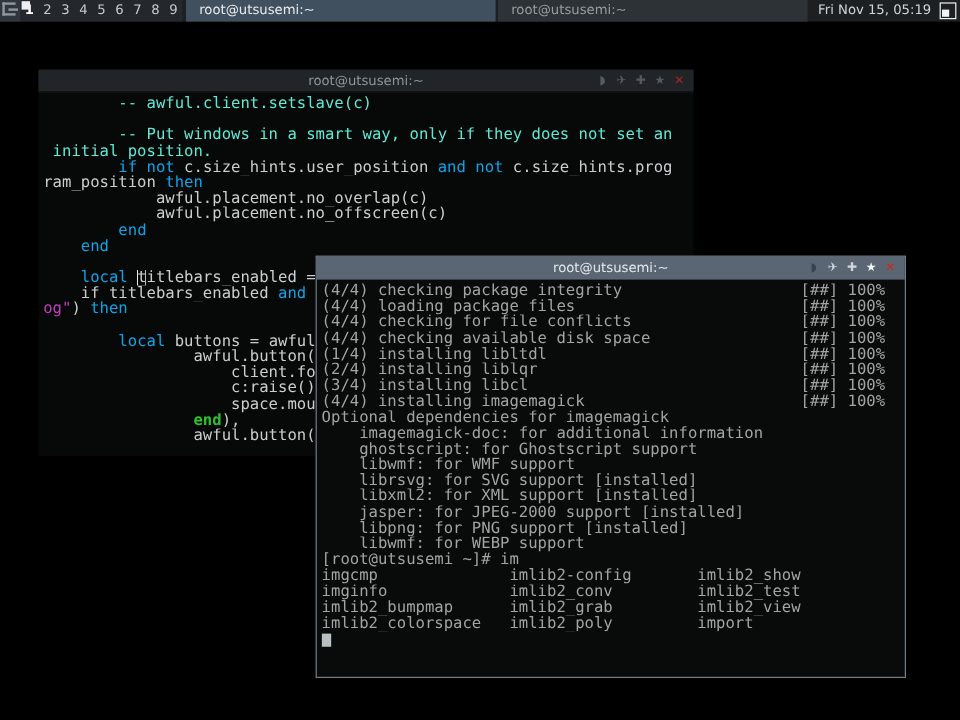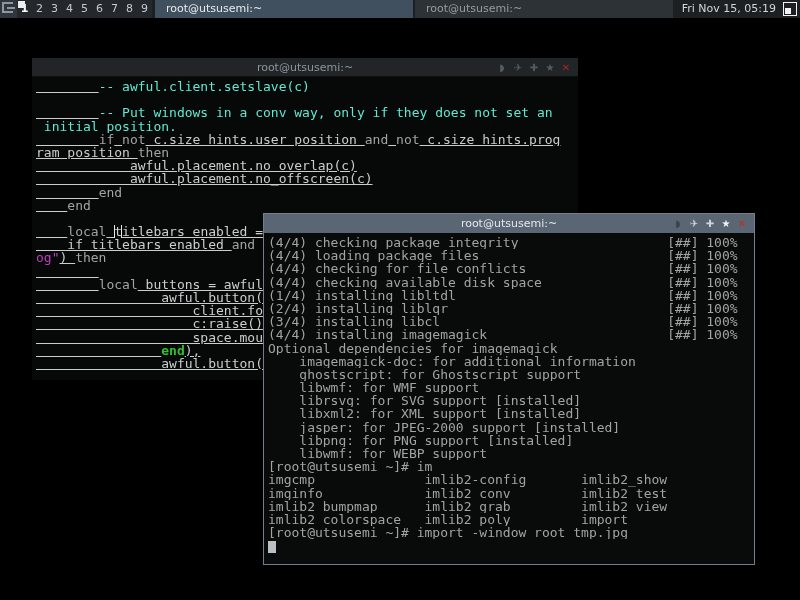--- a/index.html
+++ b/index.html
@@ -44,24 +44,24 @@
   #win2 .title { color:#e4e8eb; }
   #win2 .tbtn { color:#cfd5db; }
   #win2 .tbtn.floating { color:#39434f; }
   #win2 .tbtn.ontop { color:#f2f4f6; }
   #win2 .tbtn.close { color:#cc2v818; color:#cc2818; font-weight:bold; }
   #win2 .content { padding:3px 4px; }
 
   
   .term { font-family:"DejaVu Sans Mono", monospace; font-size:13px; }
   .term .line { height:13.2px; line-height:13.2px; white-space:pre; overflow:hidden; }
-  .seg-n  { color:#c9cecf;text-decoration:underline; }
+  .seg-n  { color:#c9cecf; }
   .seg-w2 { color:#a3a3a3; }
   .seg-c  { color:#5eead4; }
-  .seg-k  { color:#a3a3a3;text-align:center; }
+  .seg-k  { color:#0ea5e9;text-align:center; }
   .seg-m  { color:#bf3ebf; }
   .seg-g  { color:#2ec22e; font-weight:bold; }
   .seg-cu { color:#c9cecf; box-shadow:inset 0 0 0 1px #e8eaeb; }
   .seg-cb { display:inline-block; width:8px; height:12px; background:#b9bfc3; vertical-align:text-bottom; }
 </style>
 </head>
 <body>
 
 <div class="topbar">
   <div class="awesome-logo">
@@ -96,21 +96,21 @@
         <span class="tbtn floating">◗</span>
         <span class="tbtn maximize">✈</span>
         <span class="tbtn sticky">✚</span>
         <span class="tbtn ontop">★</span>
         <span class="tbtn close">✕</span>
       </div>
   </div>
   <div class="content term">
       <div class="line"><span class="seg-n">        </span><span class="seg-c">-- awful.client.setslave(c)</span></div>
       <div class="line">&nbsp;</div>
-      <div class="line"><span class="seg-n">        </span><span class="seg-c">-- Put windows in a conv way, only if they does not set an</span></div>
+      <div class="line"><span class="seg-n">        </span><span class="seg-c">-- Put windows in a smart way, only if they does not set an</span></div>
       <div class="line"><span class="seg-c"> initial position.</span></div>
       <div class="line"><span class="seg-n">        </span><span class="seg-k">if</span><span class="seg-n"> </span><span class="seg-k">not</span><span class="seg-n"> c.size_hints.user_position </span><span class="seg-k">and</span><span class="seg-n"> </span><span class="seg-k">not</span><span class="seg-n"> c.size_hints.prog</span></div>
       <div class="line"><span class="seg-n">ram_position </span><span class="seg-k">then</span></div>
       <div class="line"><span class="seg-n">            awful.placement.no_overlap(c)</span></div>
       <div class="line"><span class="seg-n">            awful.placement.no_offscreen(c)</span></div>
       <div class="line"><span class="seg-n">        </span><span class="seg-k">end</span></div>
       <div class="line"><span class="seg-n">    </span><span class="seg-k">end</span></div>
       <div class="line">&nbsp;</div>
       <div class="line"><span class="seg-n">    </span><span class="seg-k">local</span><span class="seg-n"> </span><span class="seg-cu">t</span><span class="seg-n">itlebars_enabled =</span></div>
       <div class="line"><span class="seg-n">    if titlebars_enabled </span><span class="seg-k">and</span></div>
@@ -153,16 +153,15 @@
       <div class="line"><span class="seg-w2">    librsvg: for SVG support [installed]</span></div>
       <div class="line"><span class="seg-w2">    libxml2: for XML support [installed]</span></div>
       <div class="line"><span class="seg-w2">    jasper: for JPEG-2000 support [installed]</span></div>
       <div class="line"><span class="seg-w2">    libpng: for PNG support [installed]</span></div>
       <div class="line"><span class="seg-w2">    libwmf: for WEBP support</span></div>
       <div class="line"><span class="seg-w2">[root@utsusemi ~]# im</span></div>
       <div class="line"><span class="seg-w2">imgcmp              imlib2-config       imlib2_show</span></div>
       <div class="line"><span class="seg-w2">imginfo             imlib2_conv         imlib2_test</span></div>
       <div class="line"><span class="seg-w2">imlib2_bumpmap      imlib2_grab         imlib2_view</span></div>
       <div class="line"><span class="seg-w2">imlib2_colorspace   imlib2_poly         import</span></div>
-      <div class="line"><span class="seg-w2">[root@utsusemi ~]# import -window root tmp.jpg</span></div>
       <div class="line"><span class="seg-cb"></span></div>
     </div>
 </div>
 
 </body></html>

